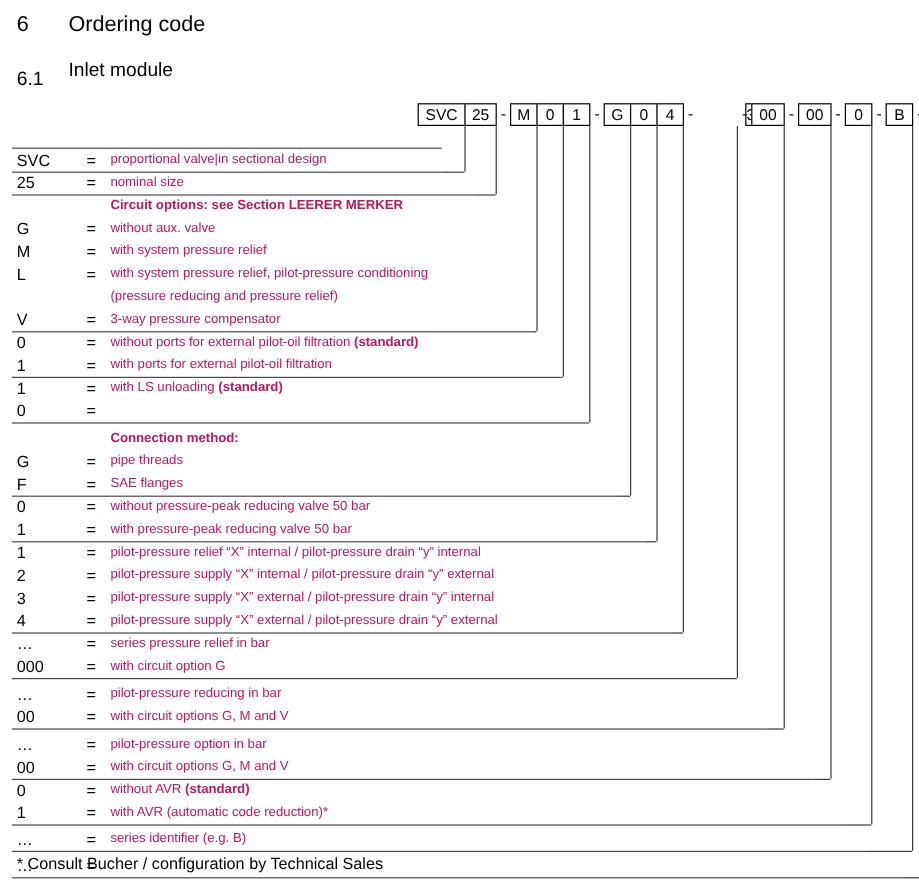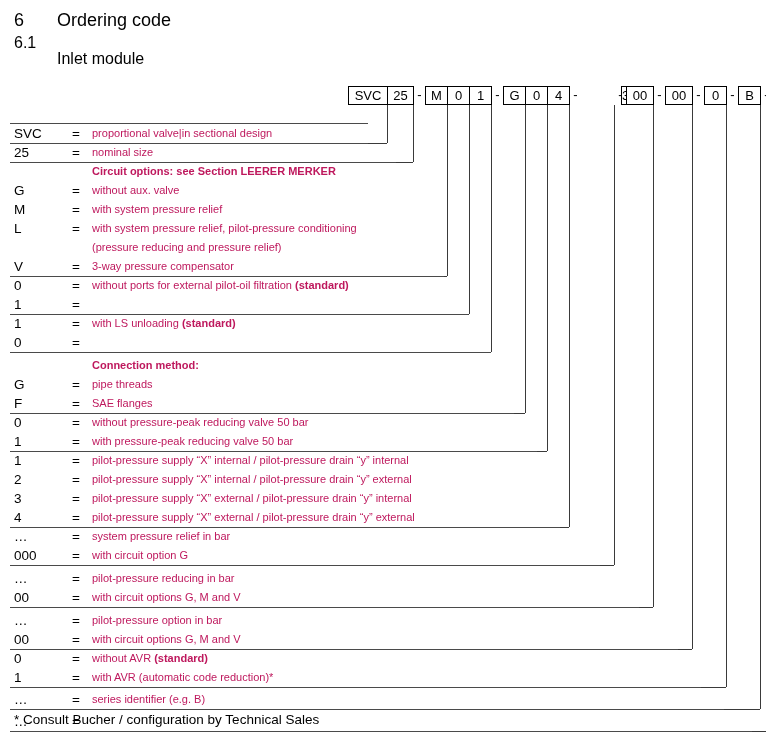--- a/index.html
+++ b/index.html
@@ -27,21 +27,21 @@
   .h-txt {
     position: absolute;
     font-size: 18px;
     font-weight: 400;
     color: #000;
     white-space: nowrap;
     text-align: right;
   }
   #sec-num      { left: 14px;  top: 10px; }
   #sec-title    { left: 57px;  top: 10px; }
-  #sub-num      { left: 14px;  top: 34px; font-size: 16px; }
+  #sub-num      { left: 14px;  top: 58px; font-size: 16px; }
   #sub-title    { left: 57px;  top: 50px; font-size: 16px; }
 
   
   #code-string {
     position: absolute;
     left: 348px;
     top: 86px;
     height: 21px;
   }
   .code-cell {
@@ -234,20 +234,21 @@
     </div>
     <div class="rule" style="top: 152px; width: 434px;"></div>
     <div class="row" style="position: absolute; left: 0px; top: 152px; width: 700px;">
       <span class="code">0</span>
       <span class="eq">=</span>
       <span class="desc">without ports for external pilot-oil filtration <b>(standard)</b></span>
     </div>
     <div class="row" style="position: absolute; left: 0px; top: 171px; width: 700px;">
       <span class="code">1</span>
       <span class="eq">=</span>
+      <span class="desc">with ports for external pilot-oil filtration</span>
     </div>
     <div class="rule" style="top: 190px; width: 458px;"></div>
     <div class="row" style="position: absolute; left: 0px; top: 190px; width: 700px;">
       <span class="code">1</span>
       <span class="eq">=</span>
       <span class="desc">with LS unloading <b>(standard)</b></span>
     </div>
     <div class="row" style="position: absolute; left: 0px; top: 209px; width: 700px;">
       <span class="code">0</span>
       <span class="eq">=</span>
@@ -274,42 +275,42 @@
     </div>
     <div class="row" style="position: absolute; left: 0px; top: 308px; width: 700px;">
       <span class="code">1</span>
       <span class="eq">=</span>
       <span class="desc">with pressure-peak reducing valve 50 bar</span>
     </div>
     <div class="rule" style="top: 327px; width: 527px;"></div>
     <div class="row" style="position: absolute; left: 0px; top: 327px; width: 700px;">
       <span class="code">1</span>
       <span class="eq">=</span>
-      <span class="desc">pilot-pressure supply “X” internal / pilot-pressure drain “y” internal</span>
+      <span class="desc">pilot-pressure relief “X” internal / pilot-pressure drain “y” internal</span>
     </div>
     <div class="row" style="position: absolute; left: 0px; top: 346px; width: 700px;">
       <span class="code">2</span>
       <span class="eq">=</span>
       <span class="desc">pilot-pressure supply “X” internal / pilot-pressure drain “y” external</span>
     </div>
     <div class="row" style="position: absolute; left: 0px; top: 365px; width: 700px;">
       <span class="code">3</span>
       <span class="eq">=</span>
       <span class="desc">pilot-pressure supply “X” external / pilot-pressure drain “y” internal</span>
     </div>
     <div class="row" style="position: absolute; left: 0px; top: 384px; width: 700px;">
       <span class="code">4</span>
       <span class="eq">=</span>
       <span class="desc">pilot-pressure supply “X” external / pilot-pressure drain “y” external</span>
     </div>
     <div class="rule" style="top: 403px; width: 550px;"></div>
     <div class="row" style="position: absolute; left: 0px; top: 403px; width: 700px;">
       <span class="code">…</span>
       <span class="eq">=</span>
-      <span class="desc">system pressure relief in bar</span>
+      <span class="desc">series pressure relief in bar</span>
     </div>
     <div class="row" style="position: absolute; left: 0px; top: 422px; width: 700px;">
       <span class="code">000</span>
       <span class="eq">=</span>
       <span class="desc">with circuit option G</span>
     </div>
     <div class="rule" style="top: 441px; width: 590px;"></div>
     <div class="row" style="position: absolute; left: 0px; top: 445px; width: 700px;">
       <span class="code">…</span>
       <span class="eq">=</span>

